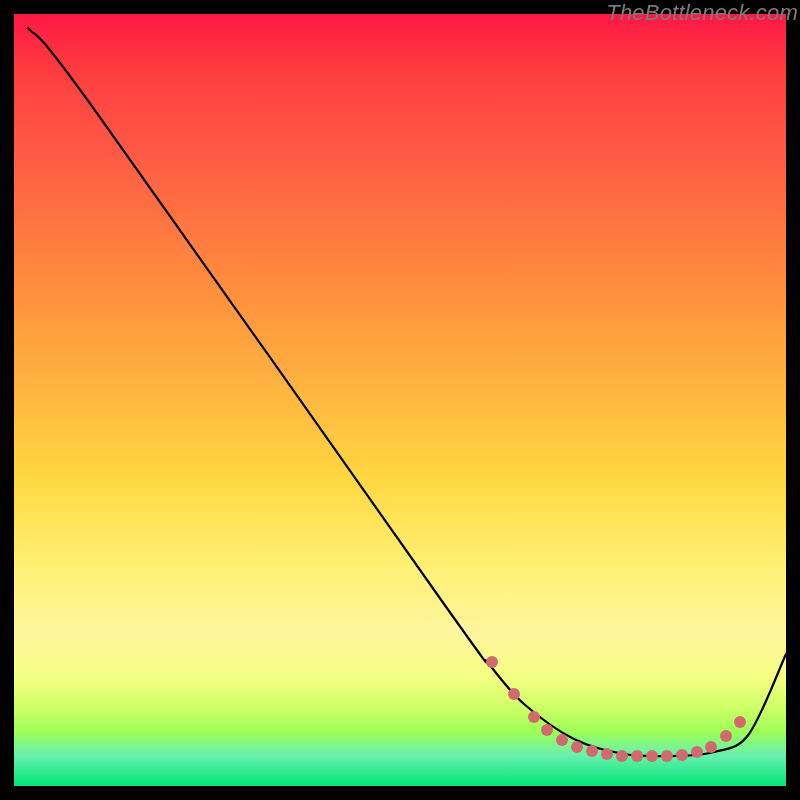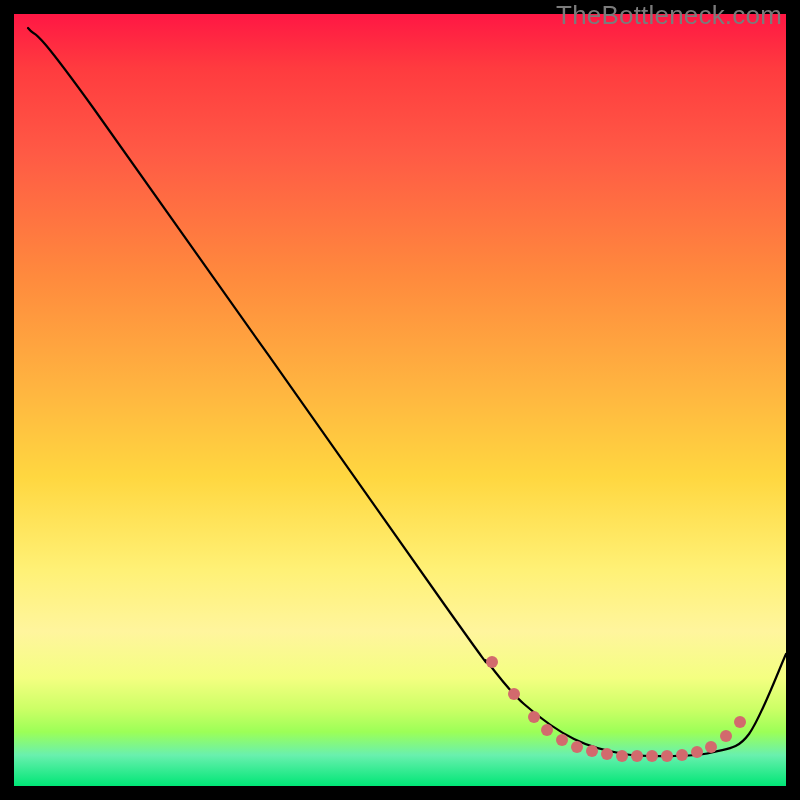--- a/index.html
+++ b/index.html
@@ -58,25 +58,26 @@
     stroke-linejoin: round;
     stroke-linecap: round;
   }
   .marker {
     fill: #d26a6d;
     stroke: none;
   }
   .watermark {
     position: absolute;
     top: 0px;
-    right: 18px;
+    right: 2px;
     color: #7b7b7b;
-    font-size: 26px;
+    font-size: 22px;
     font-weight: 500;
     letter-spacing: 0.2px;
+    font-style: italic;
   }
 </style>
 </head>
 <body>
 
 <div class="frame">
   <div class="gradient"></div>
 
   <svg class="overlay" viewBox="0 0 772 772">
     <path id="curve-path" class="curve" d="M 14 14 C 25.0 27.5, 10.7 -1.0, 80 95 C 149.3 191.0, 364.2 497.5, 430 590 C 495.8 682.5, 461.7 633.3, 475 650 C 488.3 666.7, 495.8 677.5, 510 690 C 524.2 702.5, 543.3 716.7, 560 725 C 576.7 733.3, 593.3 737.2, 610 740 C 626.7 742.8, 645.0 742.3, 660 742 C 675.0 741.7, 687.5 741.7, 700 738 C 712.5 734.3, 723.0 736.3, 735 720 C 747.0 703.7, 765.8 653.3, 772 640 "></path>

